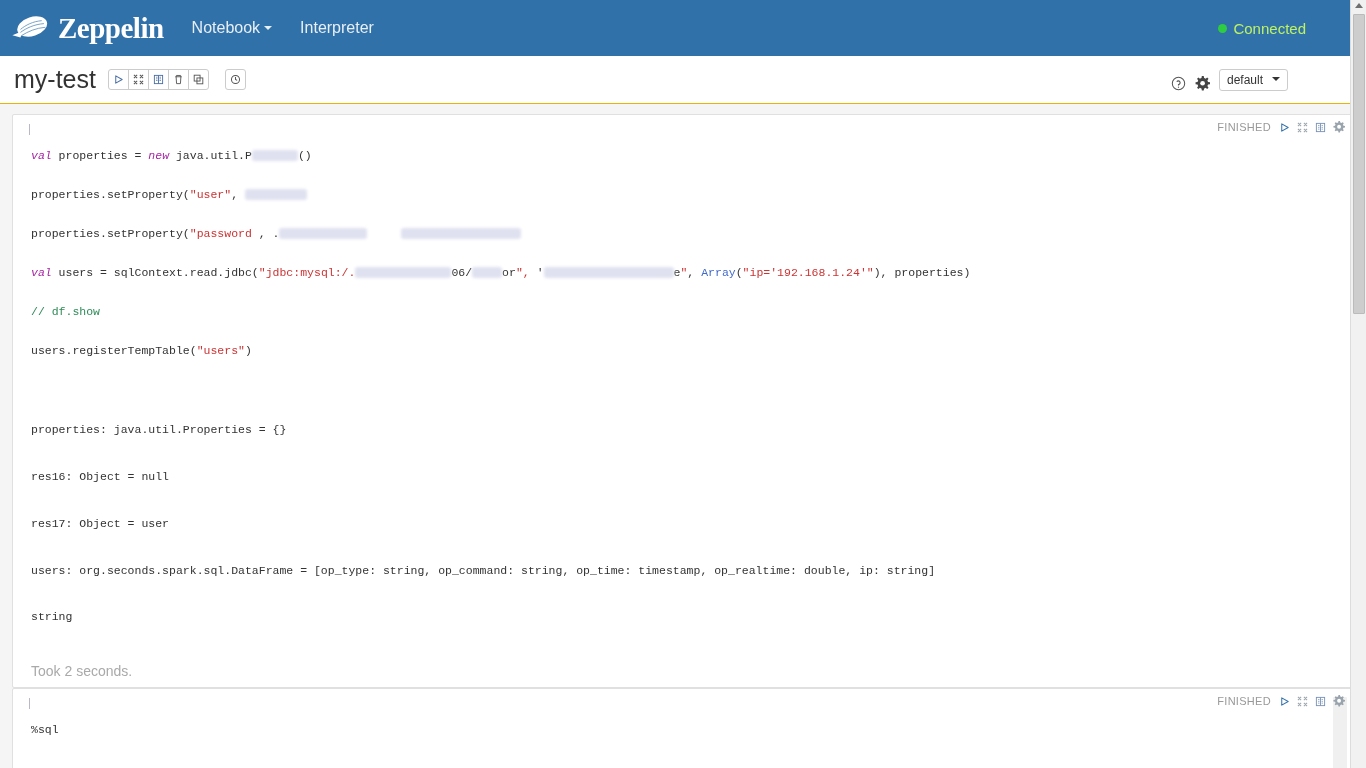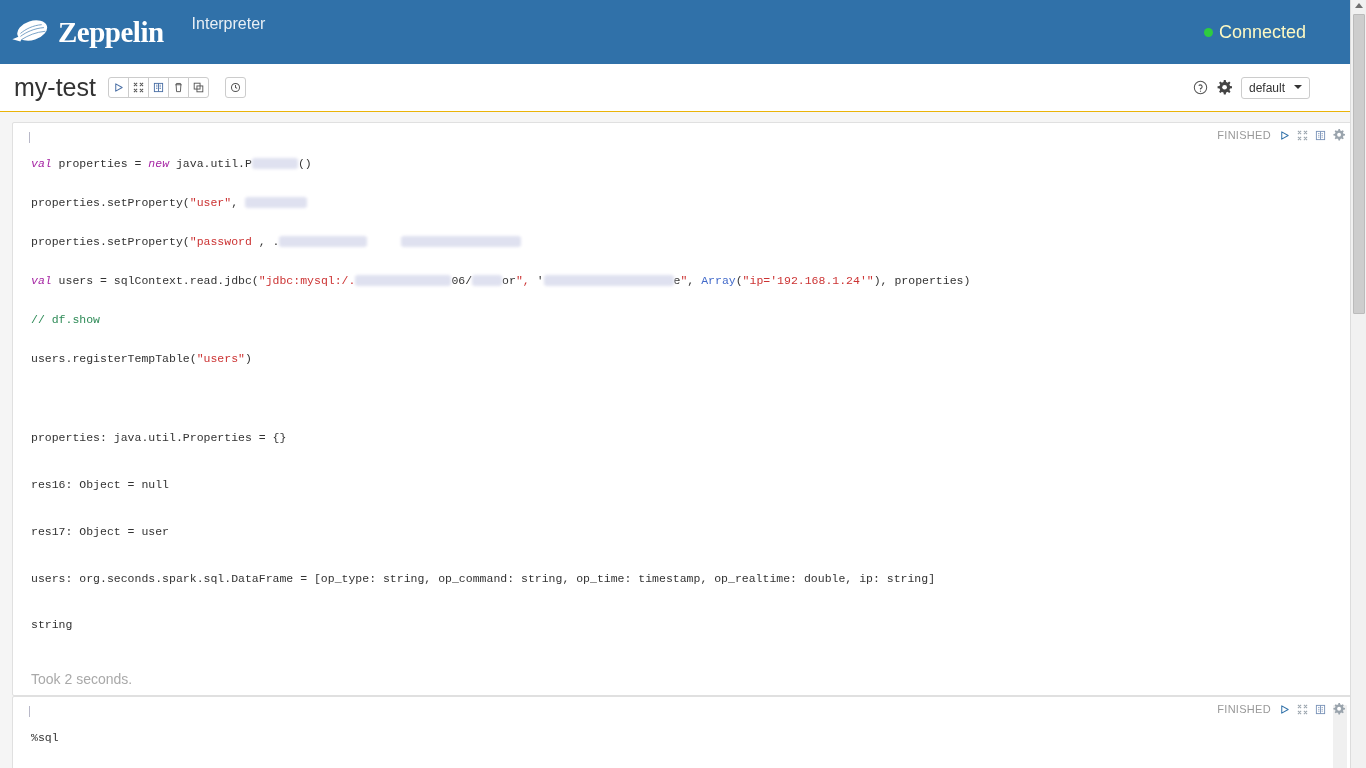--- a/index.html
+++ b/index.html
@@ -9,23 +9,24 @@
     width: 1366px; height: 768px;
     overflow: hidden;
     background: #ffffff;
     font-family: "Liberation Sans", sans-serif;
     font-size: 13px;
     color: #333;
   }
 
   
   .navbar {
-    height: 64px;
+    height: 56px;
     background: #3071a9;
     display: flex;
+    align-items: center;
     padding: 0 12px 0 8px;
     position: relative;
   }
   .brand {
     display: flex;
     align-items: center;
     gap: 6px;
     padding-right: 14px;
   }
   .brand-logo { width: 44px; height: 30px; display: block; }
@@ -61,21 +62,21 @@
     align-items: center;
     gap: 6px;
     padding-right: 48px;
   }
   .conn-dot {
     width: 9px; height: 9px;
     border-radius: 50%;
     background: #2ecc40;
     display: inline-block;
   }
-  .conn-label { color: #fef9c3; font-size: 18px; }
+  .conn-label { color: #bef264; font-size: 15px; }
 
   
   .titlebar {
     height: 48px;
     background: #fff;
     border-bottom: 1px solid #eab308;
     display: flex;
     align-items: center;
     padding: 0 16px 0 14px;
     position: relative;
@@ -101,23 +102,23 @@
     cursor: pointer;
     color: #555;
     padding: 0;
   }
   .tbtn svg { display: block; }
   .tbtn-sep { width: 16px; }
   .solo-btn { border-radius: 3px; }
   .title-right {
     margin-left: auto;
     display: flex;
-    align-items: center;
+    align-items: flex-end;
     gap: 9px;
-    padding-right: 40px;
+    padding-right: 62px;
   }
   .ico-btn {
     cursor: pointer;
     color: #555;
     display: inline-flex;
     align-items: center;
   }
   .interp-select {
     border: 1px solid #ccc;
     border-radius: 3px;
@@ -265,20 +266,23 @@
         <g stroke="#3071a9" stroke-width="1.1" fill="none" opacity="0.8">
           <path d="M17 22 C24 16 34 11 46 10"></path>
           <path d="M17 26 C25 20 36 15 49 14"></path>
           <path d="M19 30 C27 25 38 20 51 19"></path>
         </g>
       </svg>
     </span>
     <span class="brand-text">Zeppelin</span>
   </div>
 
+  <div class="nav-item">
+    <span>Notebook</span><i class="caret-down"></i>
+  </div>
   <div class="nav-item">
     <span>Interpreter</span>
   </div>
 
   <div class="nav-right">
     <span class="conn-dot"></span>
     <span class="conn-label">Connected</span>
   </div>
 </div>
 

